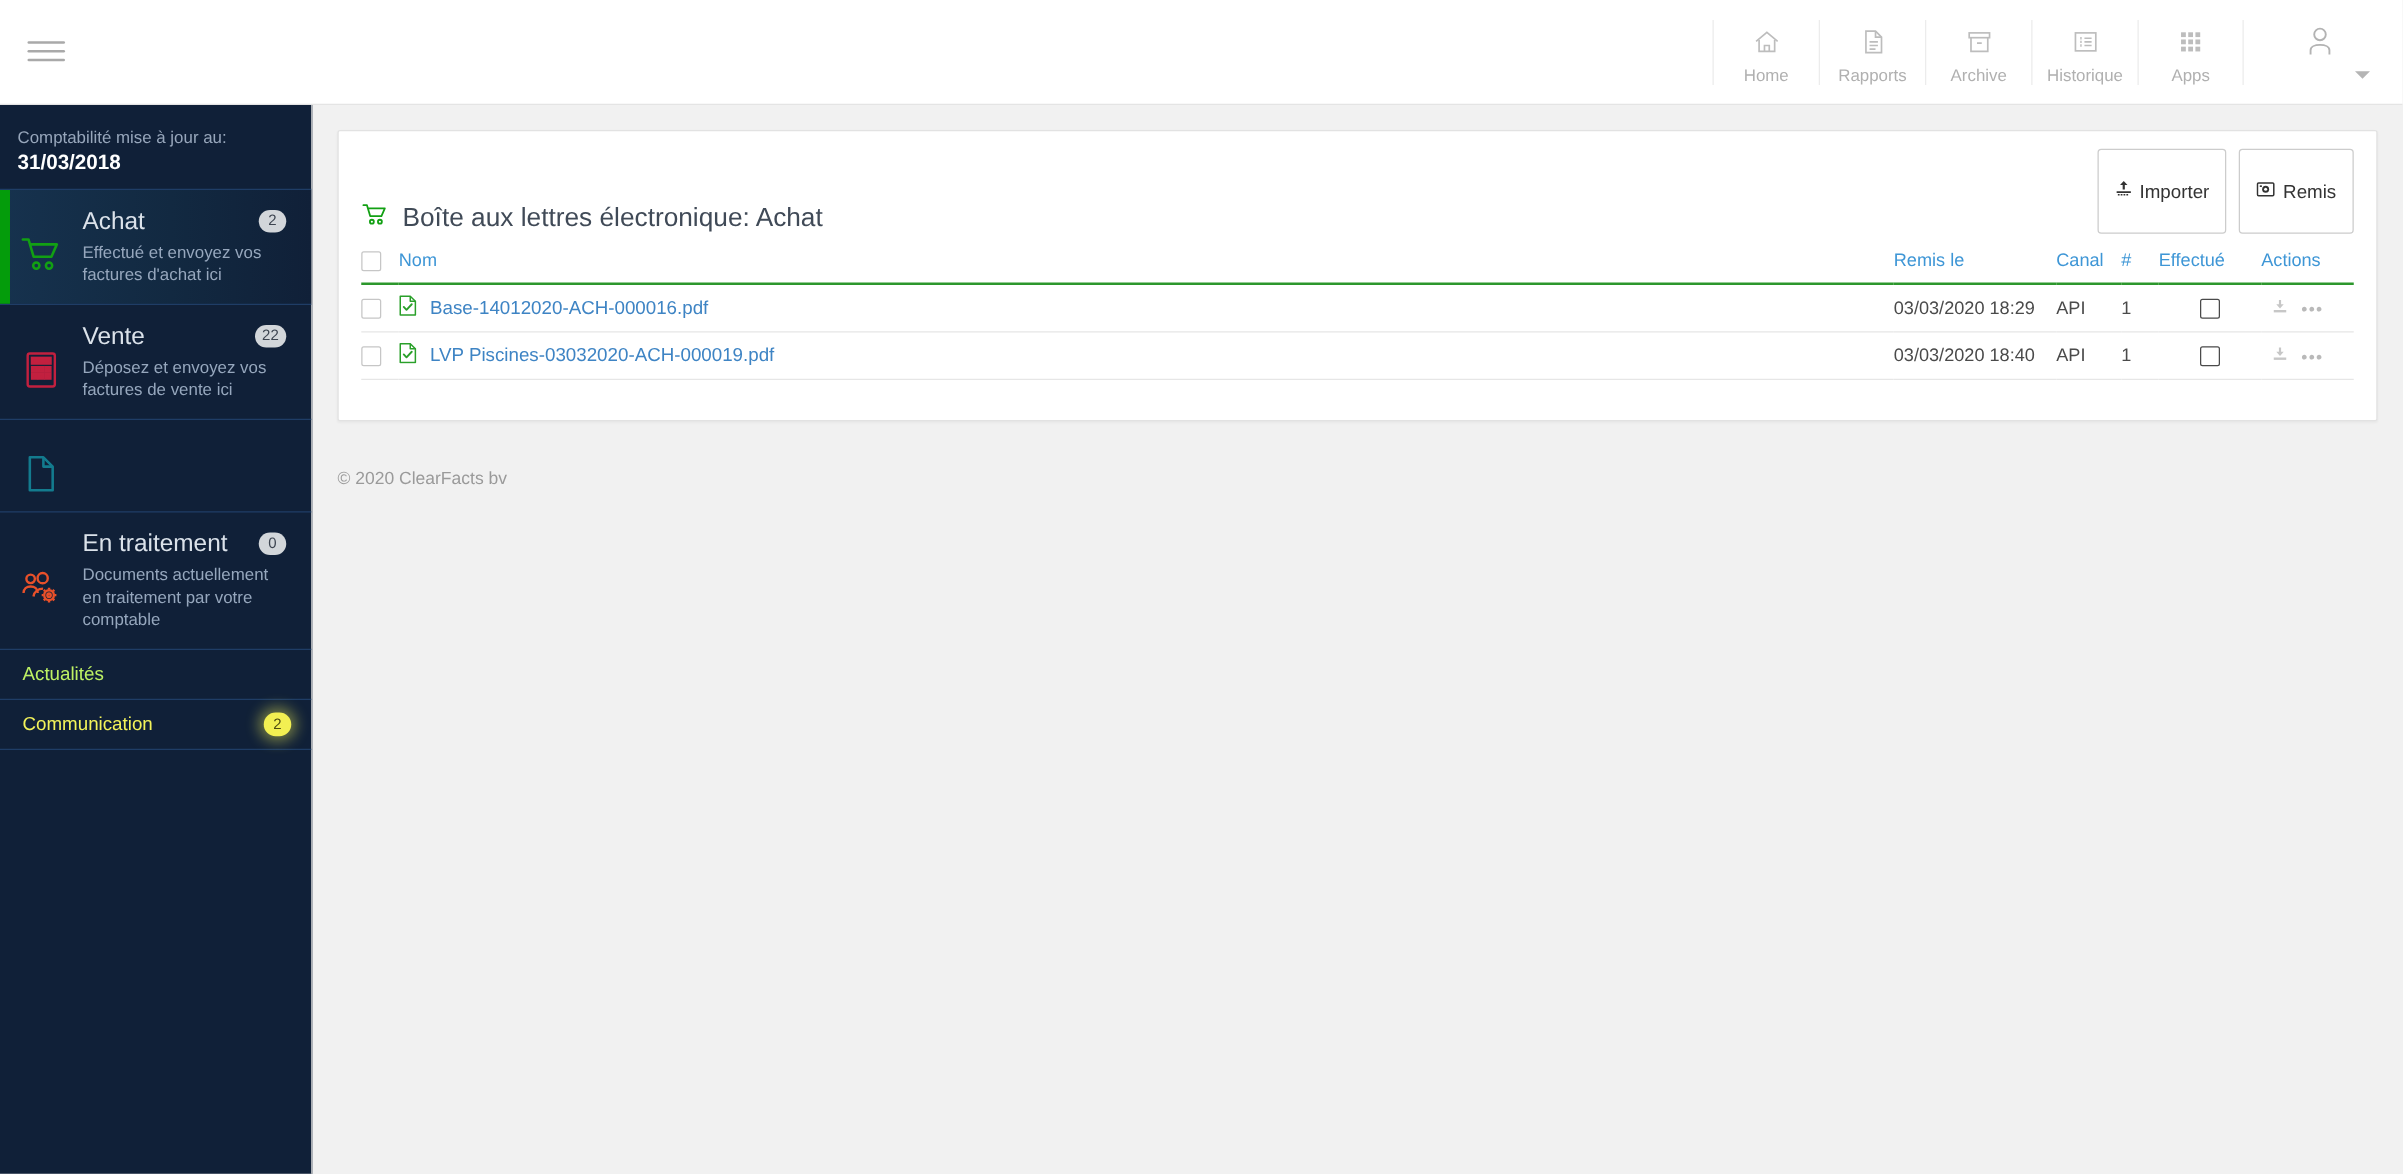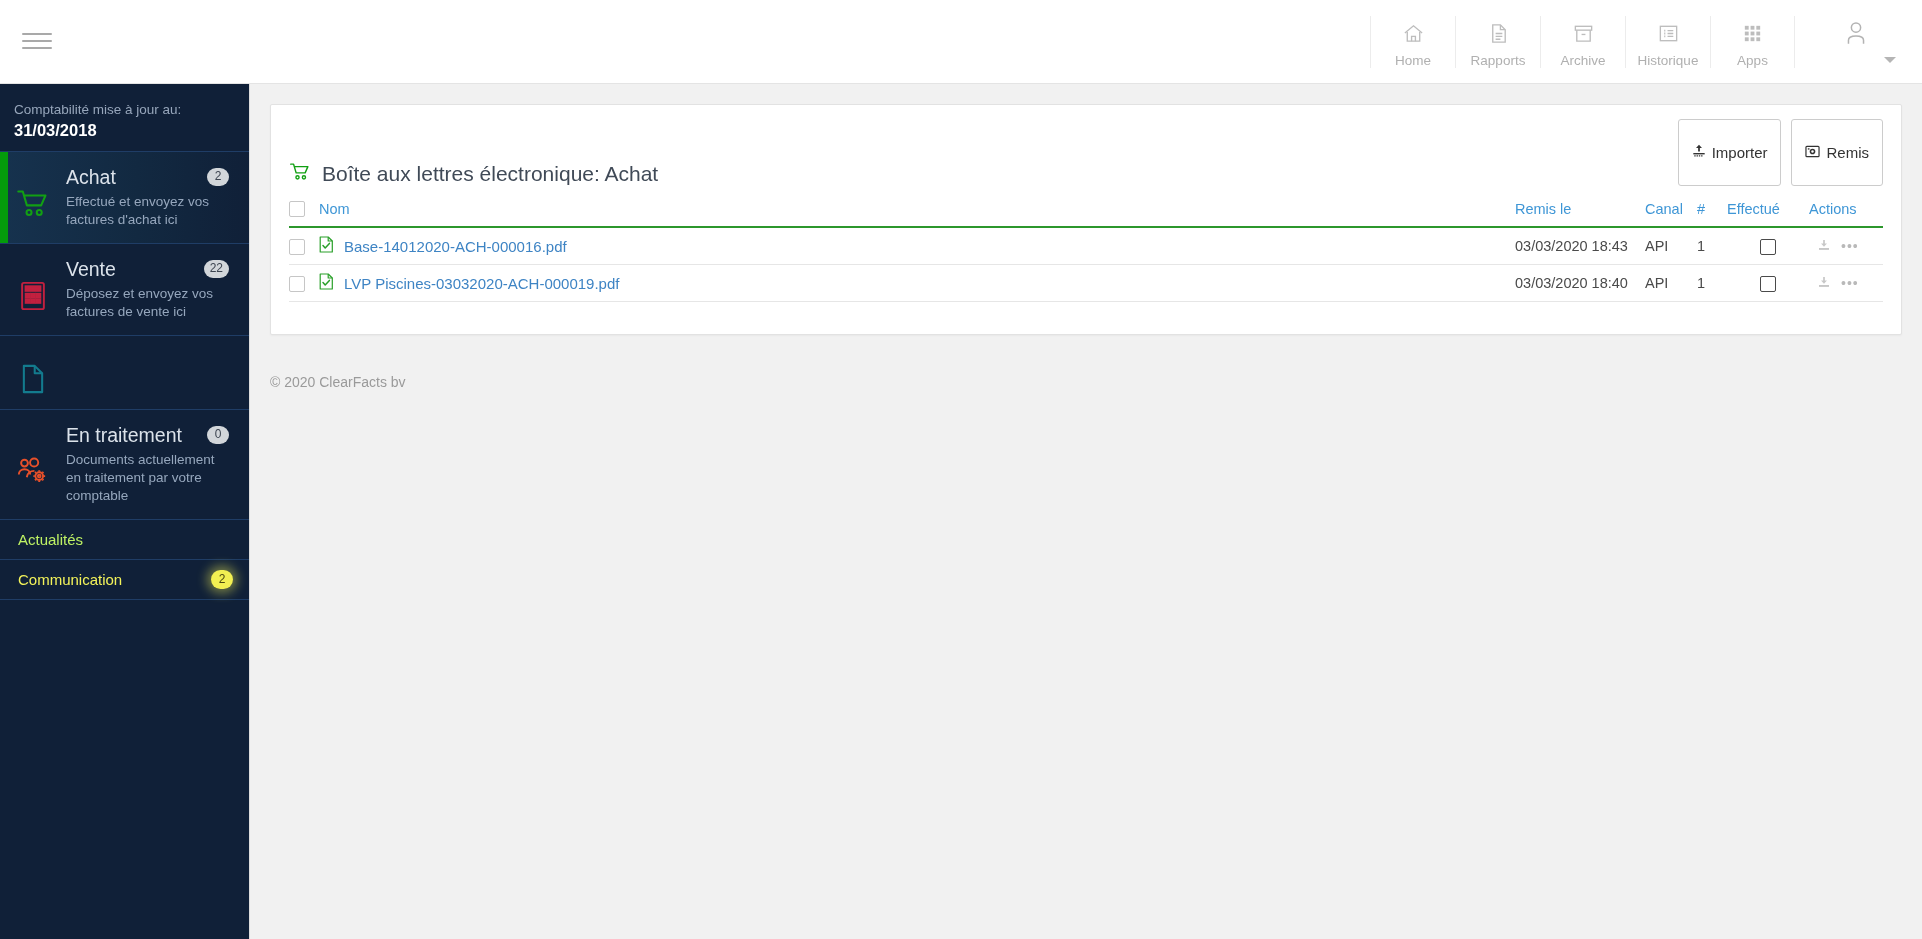--- a/index.html
+++ b/index.html
@@ -517,21 +517,21 @@
               <span>
                 <svg width="15" height="17" viewBox="0 0 15 17" fill="none" stroke="#2aa02a" stroke-width="1.2" stroke-linejoin="round">
                   <path d="M1.2 1h8L13.3 5v11H1.2z" fill="#ffffff"></path>
                   <path d="M9.2 1v4h4.1"></path>
                   <path d="M4 9.5l2.2 2.4L10.4 7.4" stroke-width="1.5" stroke-linecap="round"></path>
                 </svg>
               </span>
               <a class="fname">Base-14012020-ACH-000016.pdf</a>
             </span>
           </td>
-          <td class="col-date">03/03/2020 18:43</td>
+          <td class="col-date">03/03/2020 18:29</td>
           <td class="col-canal">API</td>
           <td class="col-hash">1</td>
           <td class="col-eff ctr">
             <span class="cb cb-dark"></span>
           </td>
           <td class="col-act">
             <span class="act-wrap">
               <span class="act-btn">
                 <svg width="14" height="15" viewBox="0 0 16 16" fill="#9b9b9b">
                   <path d="M8 10.6L4.6 6.8H7V2.8h2v4h2.4z"></path>

